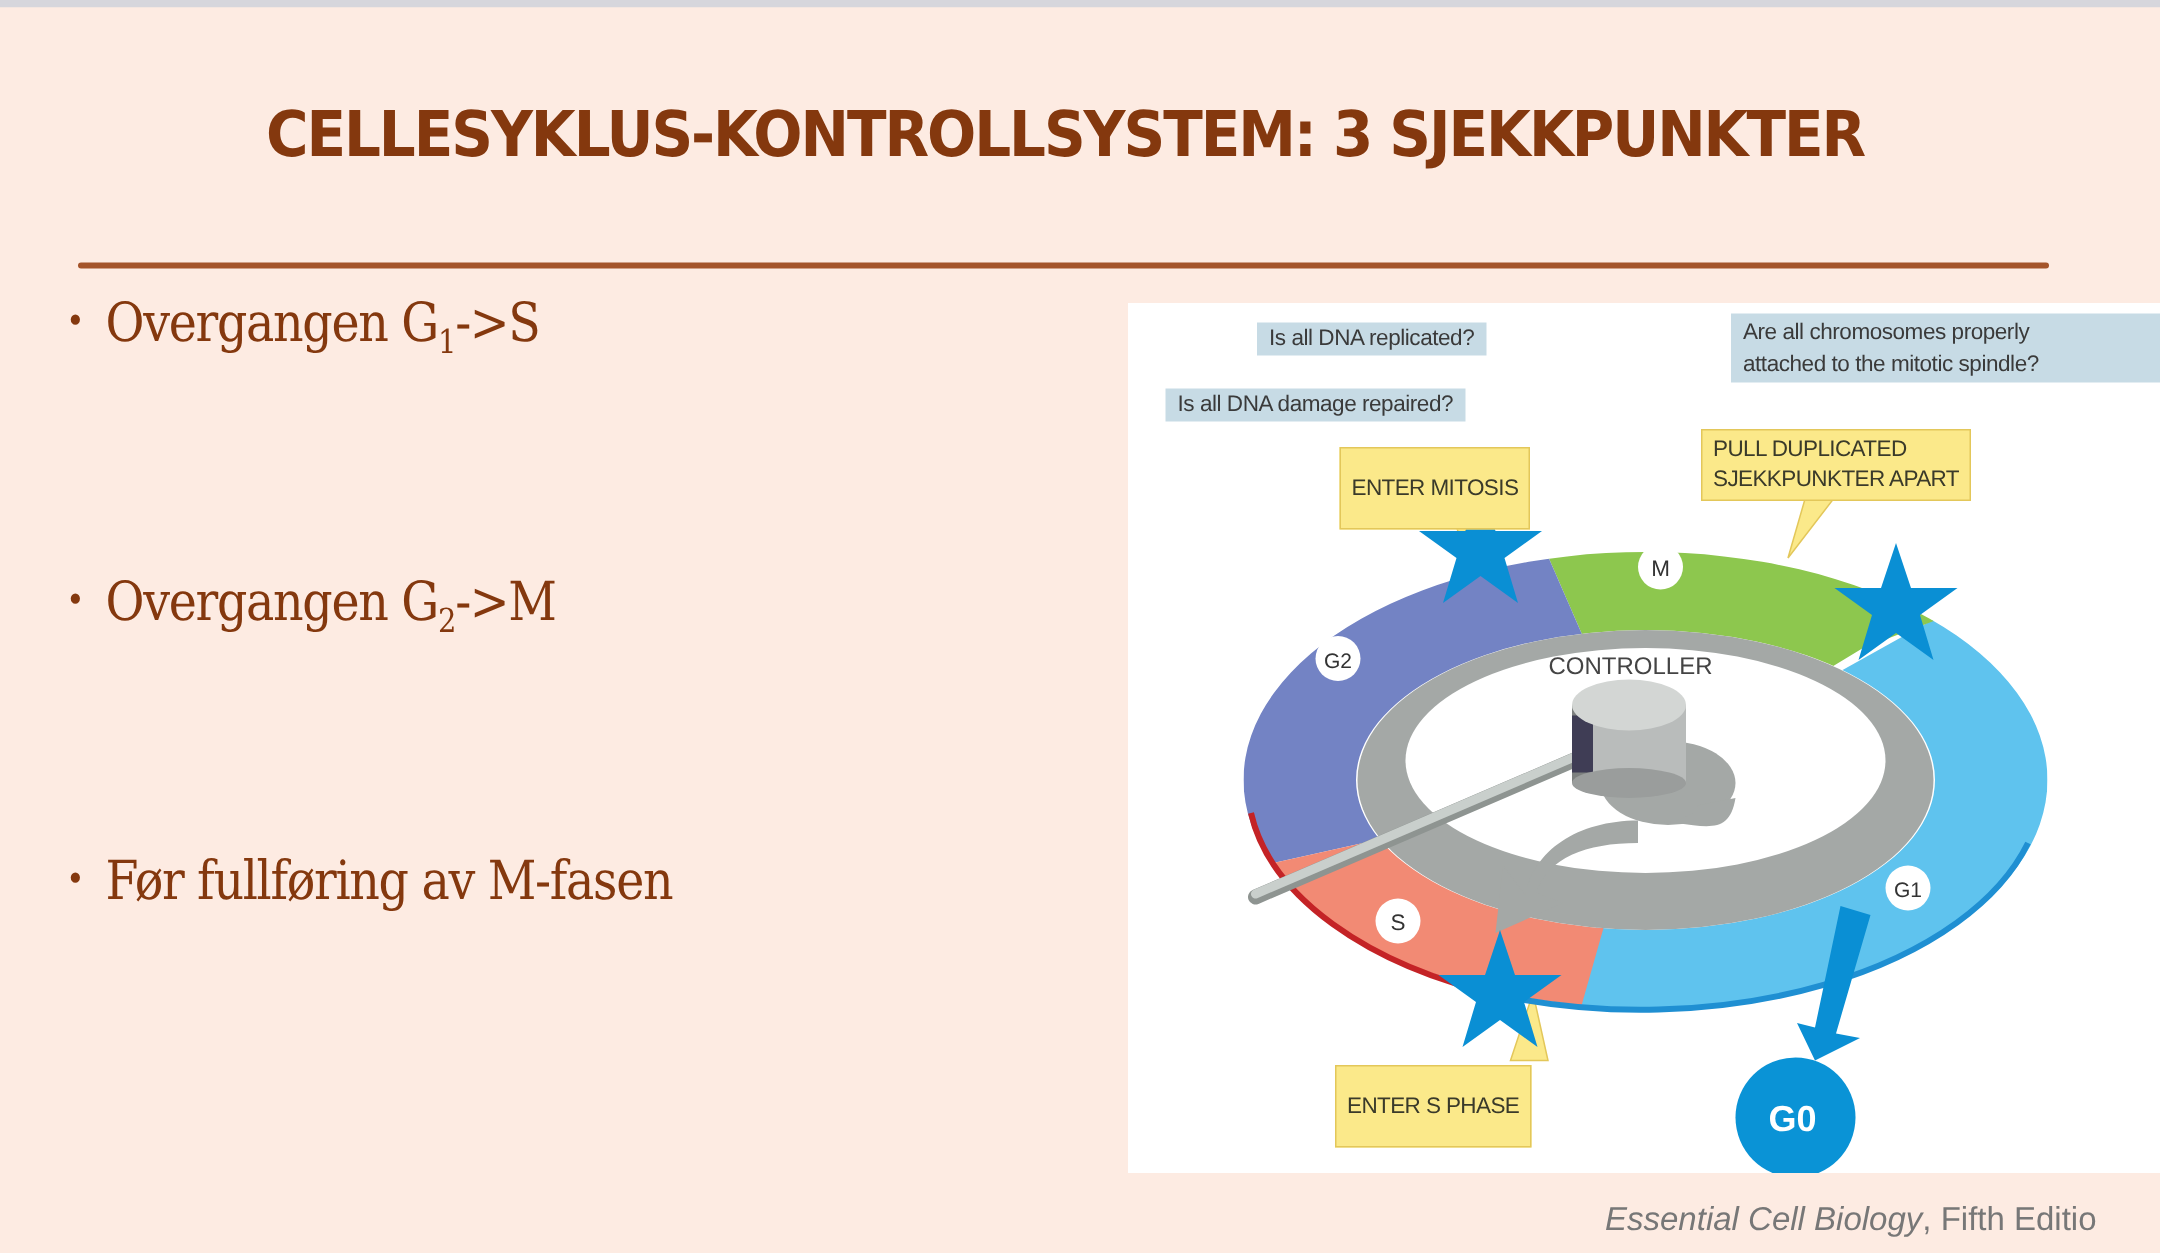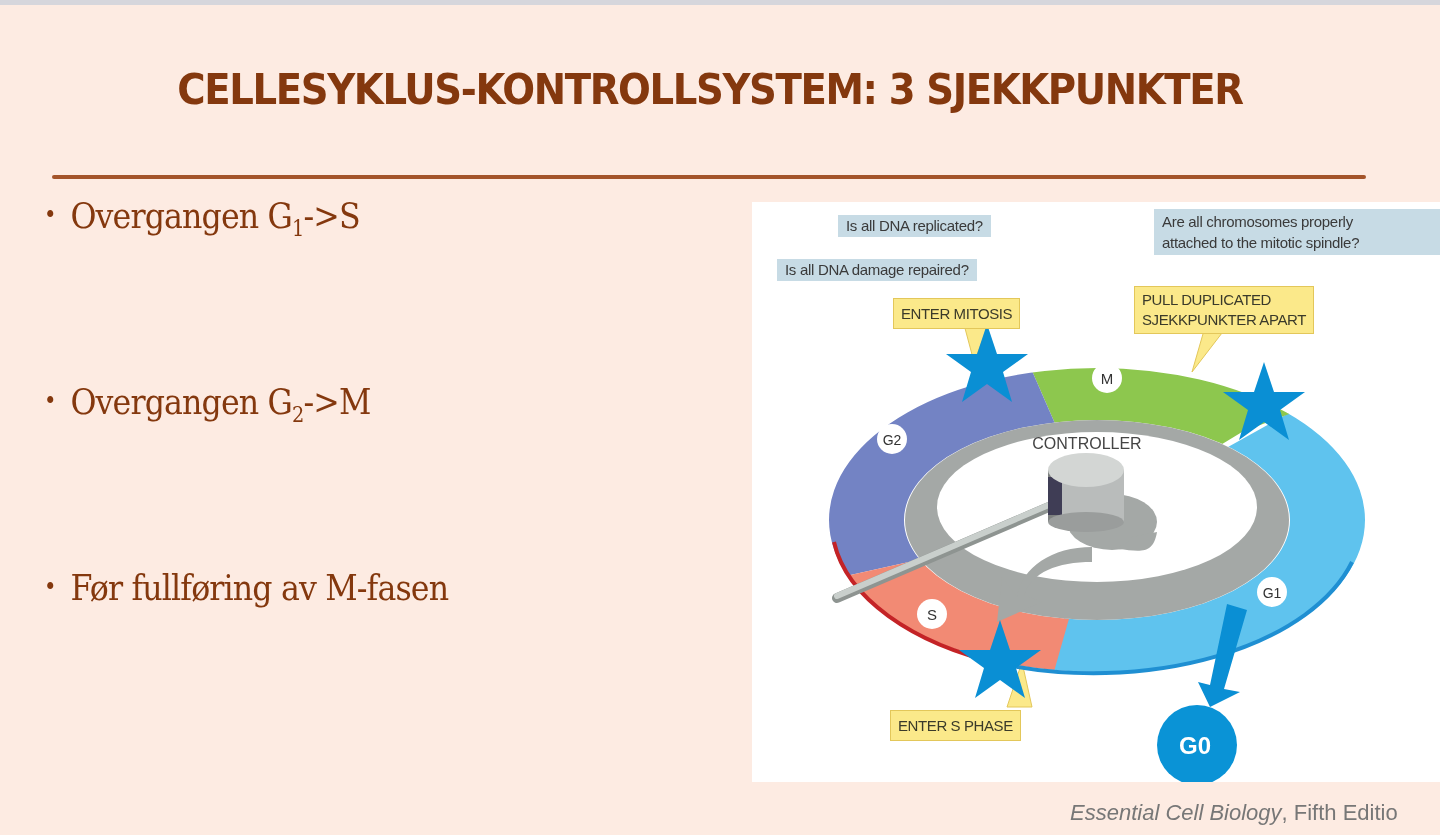--- a/index.html
+++ b/index.html
@@ -7,21 +7,21 @@
   .topbar { position:absolute; left:0; top:0; width:1440px; height:5px; background:#d6d6dc; }
   .slide { position:absolute; left:0; top:5px; width:1440px; height:830px; background:#fdebe2; }
   .title { position:absolute; left:0; top:60px; width:1420px; text-align:center; font-family:"DejaVu Sans", sans-serif; font-weight:bold; font-size:42px; color:#84380e; letter-spacing:-1.5px; transform:scaleX(0.92); transform-origin:center; }
   .rule { position:absolute; left:52px; top:170px; width:1314px; height:4px; background:#a4542a; border-radius:2px; }
   .bullets { position:absolute; left:44px; top:190px; }
   .bullet { position:absolute; left:0; white-space:nowrap; font-family:"DejaVu Serif", serif; font-size:36px; color:#84380e; letter-spacing:-1px; transform:scaleX(0.88); transform-origin:left; }
   .bullet .dot { display:inline-block; width:30px; font-size:24px; vertical-align:middle; position:relative; top:-4px; }
   .bullet sub { font-size:22px; }
   .figure { position:absolute; left:752px; top:197px; width:688px; height:580px; background:#ffffff; overflow:hidden; }
   .q-box { position:absolute; background:#c7dbe5; color:#3a3a3a; font-size:15px; padding:0 8px; white-space:nowrap; line-height:22px; letter-spacing:-0.3px;margin-left:20px; }
-  .y-box { position:absolute; background:#fbe98a; border:1px solid #e3c75a; color:#3a3a2a; font-size:15px; padding:4px 7px; line-height:21px; letter-spacing:-0.4px; white-space:nowrap; }
+  .y-box { position:absolute; background:#fbe98a; border:1px solid #e3c75a; color:#3a3a2a; font-size:15px; padding:16px 7px; line-height:21px; letter-spacing:-0.4px; white-space:nowrap; }
   .caption { position:absolute; left:1070px; top:795px; font-size:22px; color:#777; white-space:nowrap; }
   .caption i { }
   svg text { font-family:"Liberation Sans", sans-serif; }
 </style>
 </head>
 <body>
 
 <div class="topbar"></div>
 
 <div class="slide">

